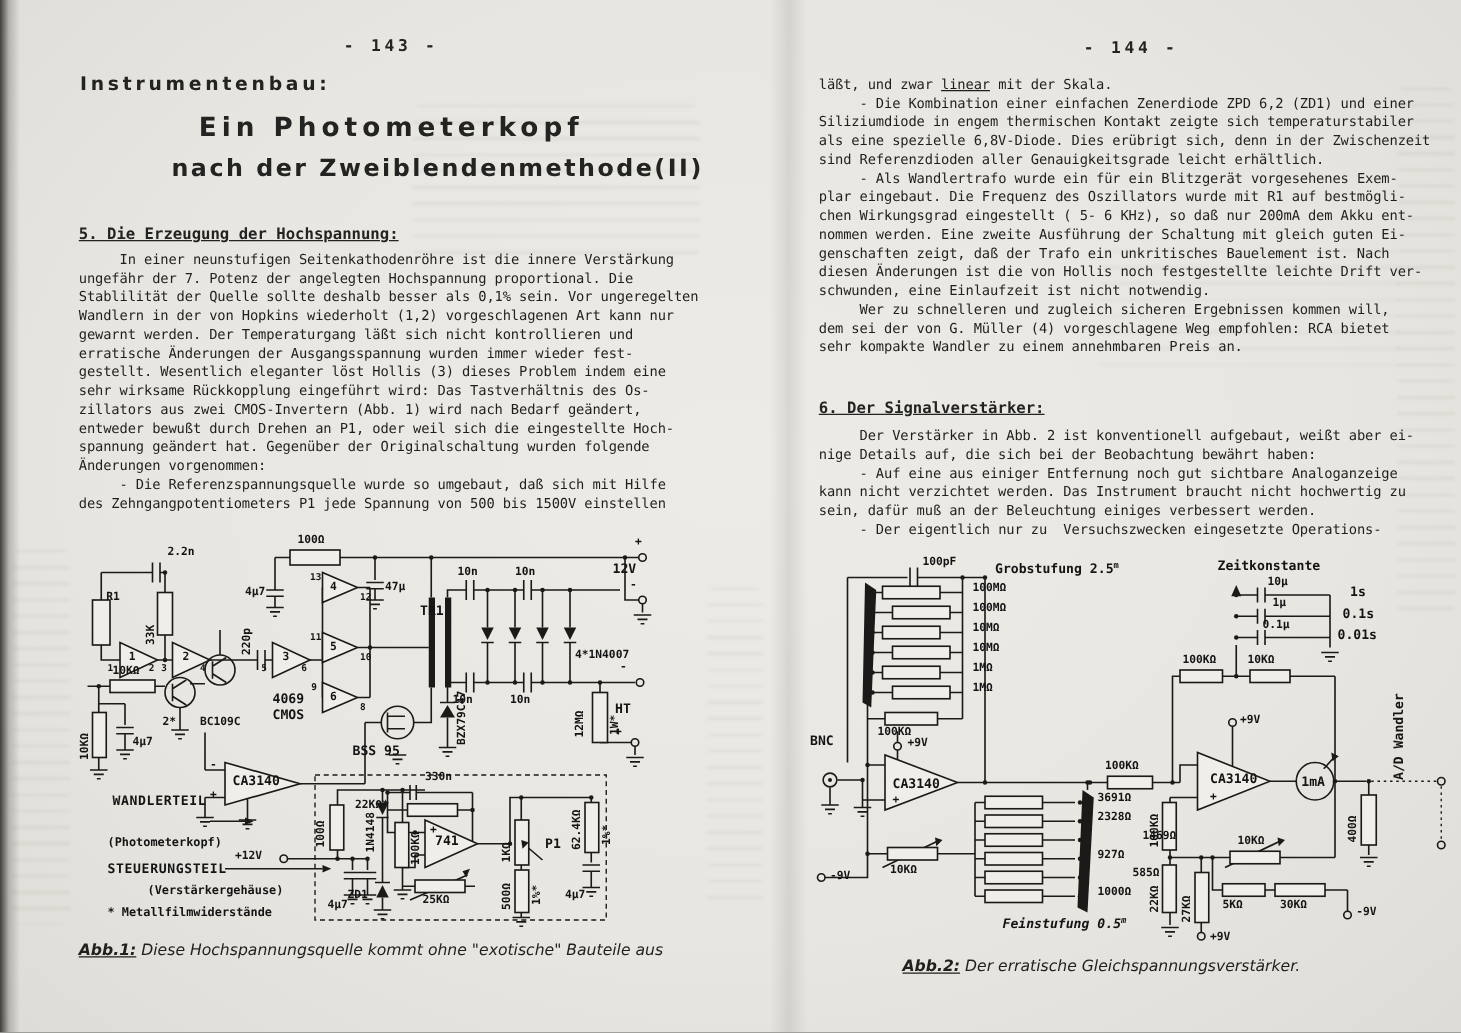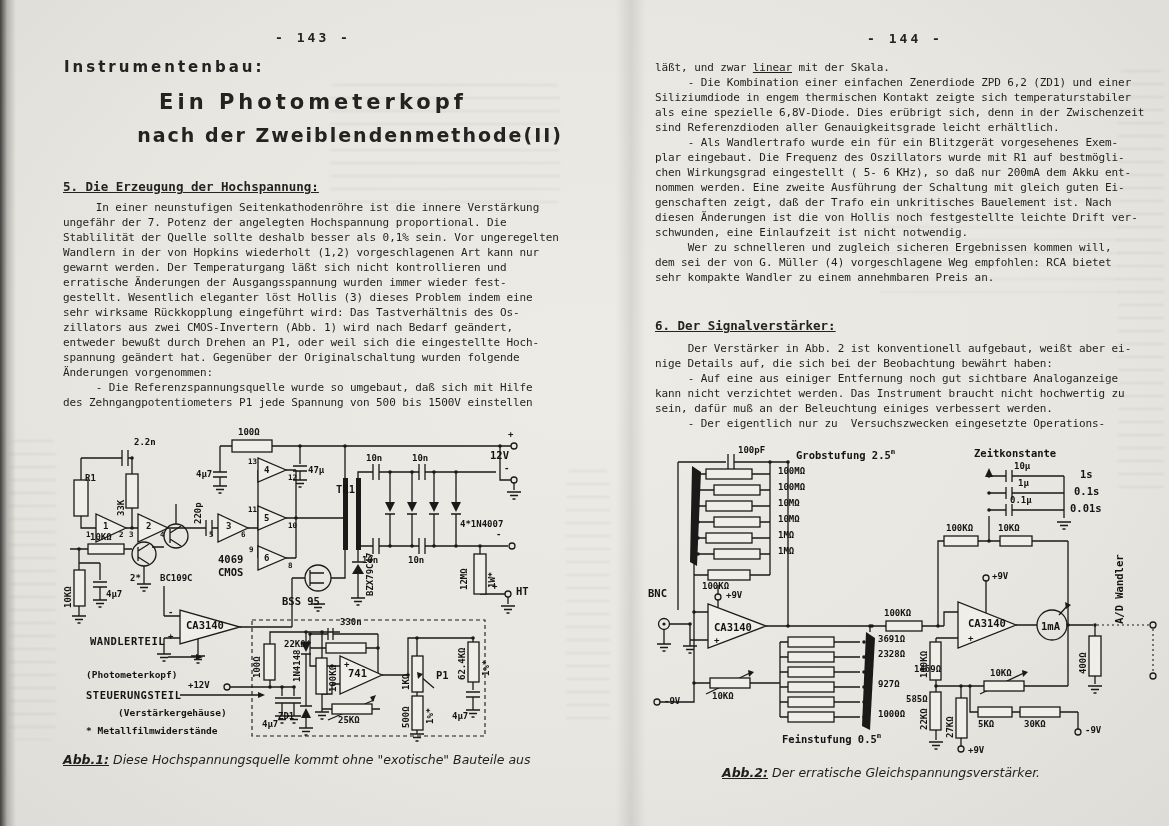--- a/index.html
+++ b/index.html
@@ -210,21 +210,21 @@
           <div class="fl" style="left: 352px; top: 26px;">10n</div>
           <div class="fl" style="left: 400px; top: 92px;">4*1N4007</div>
           <div class="fl" style="left: 448px; top: 2px;">+</div>
           <div class="fl big" style="left: 430px; top: 22px;">12V</div>
           <div class="fl" style="left: 444px; top: 36px;">-</div>
           <div class="fl" style="left: 302px; top: 128px;">10n</div>
           <div class="fl" style="left: 348px; top: 128px;">10n</div>
           <div class="fl rot" style="left: 400px; top: 162px;">12MΩ</div>
           <div class="fl rot" style="left: 428px; top: 160px;">1W*</div>
           <div class="fl" style="left: 436px; top: 102px;">-</div>
-          <div class="fl big" style="left: 456px; top: 134px; margin-top: 24px;">HT</div>
+          <div class="fl big" style="left: 432px; top: 134px;">HT</div>
           <div class="fl" style="left: 432px; top: 154px;">+</div>
           <div class="fl big" style="left: 222px; top: 168px;">BSS 95</div>
           <div class="fl rot" style="left: 306px; top: 168px;">BZX79C47</div>
           <div class="fl big" style="left: 126px; top: 192px;">CA3140</div>
           <div class="fl" style="left: 108px; top: 180px;">-</div>
           <div class="fl" style="left: 108px; top: 204px;">+</div>
           <div class="fl rot" style="left: 193px; top: 250px;">100Ω</div>
           <div class="fl" style="left: 128px; top: 253px;">+12V</div>
           <div class="fl" style="left: 202px; top: 292px;">4µ7</div>
           <div class="fl rot" style="left: 233px; top: 254px;">1N4148</div>
@@ -406,20 +406,20 @@
           <div class="fl rot" style="left: 272px; top: 284px;">22KΩ</div>
           <div class="fl rot" style="left: 298px; top: 292px;">27KΩ</div>
           <div class="fl" style="left: 320px; top: 300px;">+9V</div>
           <div class="fl" style="left: 330px; top: 274px;">5KΩ</div>
           <div class="fl" style="left: 376px; top: 274px;">30KΩ</div>
           <div class="fl" style="left: 342px; top: 223px;">10KΩ</div>
           <div class="fl rot" style="left: 431px; top: 228px;">400Ω</div>
           <div class="fl" style="left: 437px; top: 280px;">-9V</div>
         </div>
       <div class="suplab" style="left:148px;top:3px;text-align:center;"><span>Grobstufung 2.5</span><span class="sup">m</span></div>
-      <div class="suplab" style="left:134px;top:287px;"><span>Feinstufung 0.5</span><span class="sup">m</span></div>
+      <div class="suplab" style="left:154px;top:287px;font-style:italic;"><span>Feinstufung 0.5</span><span class="sup">m</span></div>
     </figure>
     <div class="cap" style="left:722px;top:764px;width:440px;">
       <span class="capl">Abb.2:</span>
       <span>Der erratische Gleichspannungsverstärker.</span>
     </div>
   </section>
 </div>
 
 </body></html>

